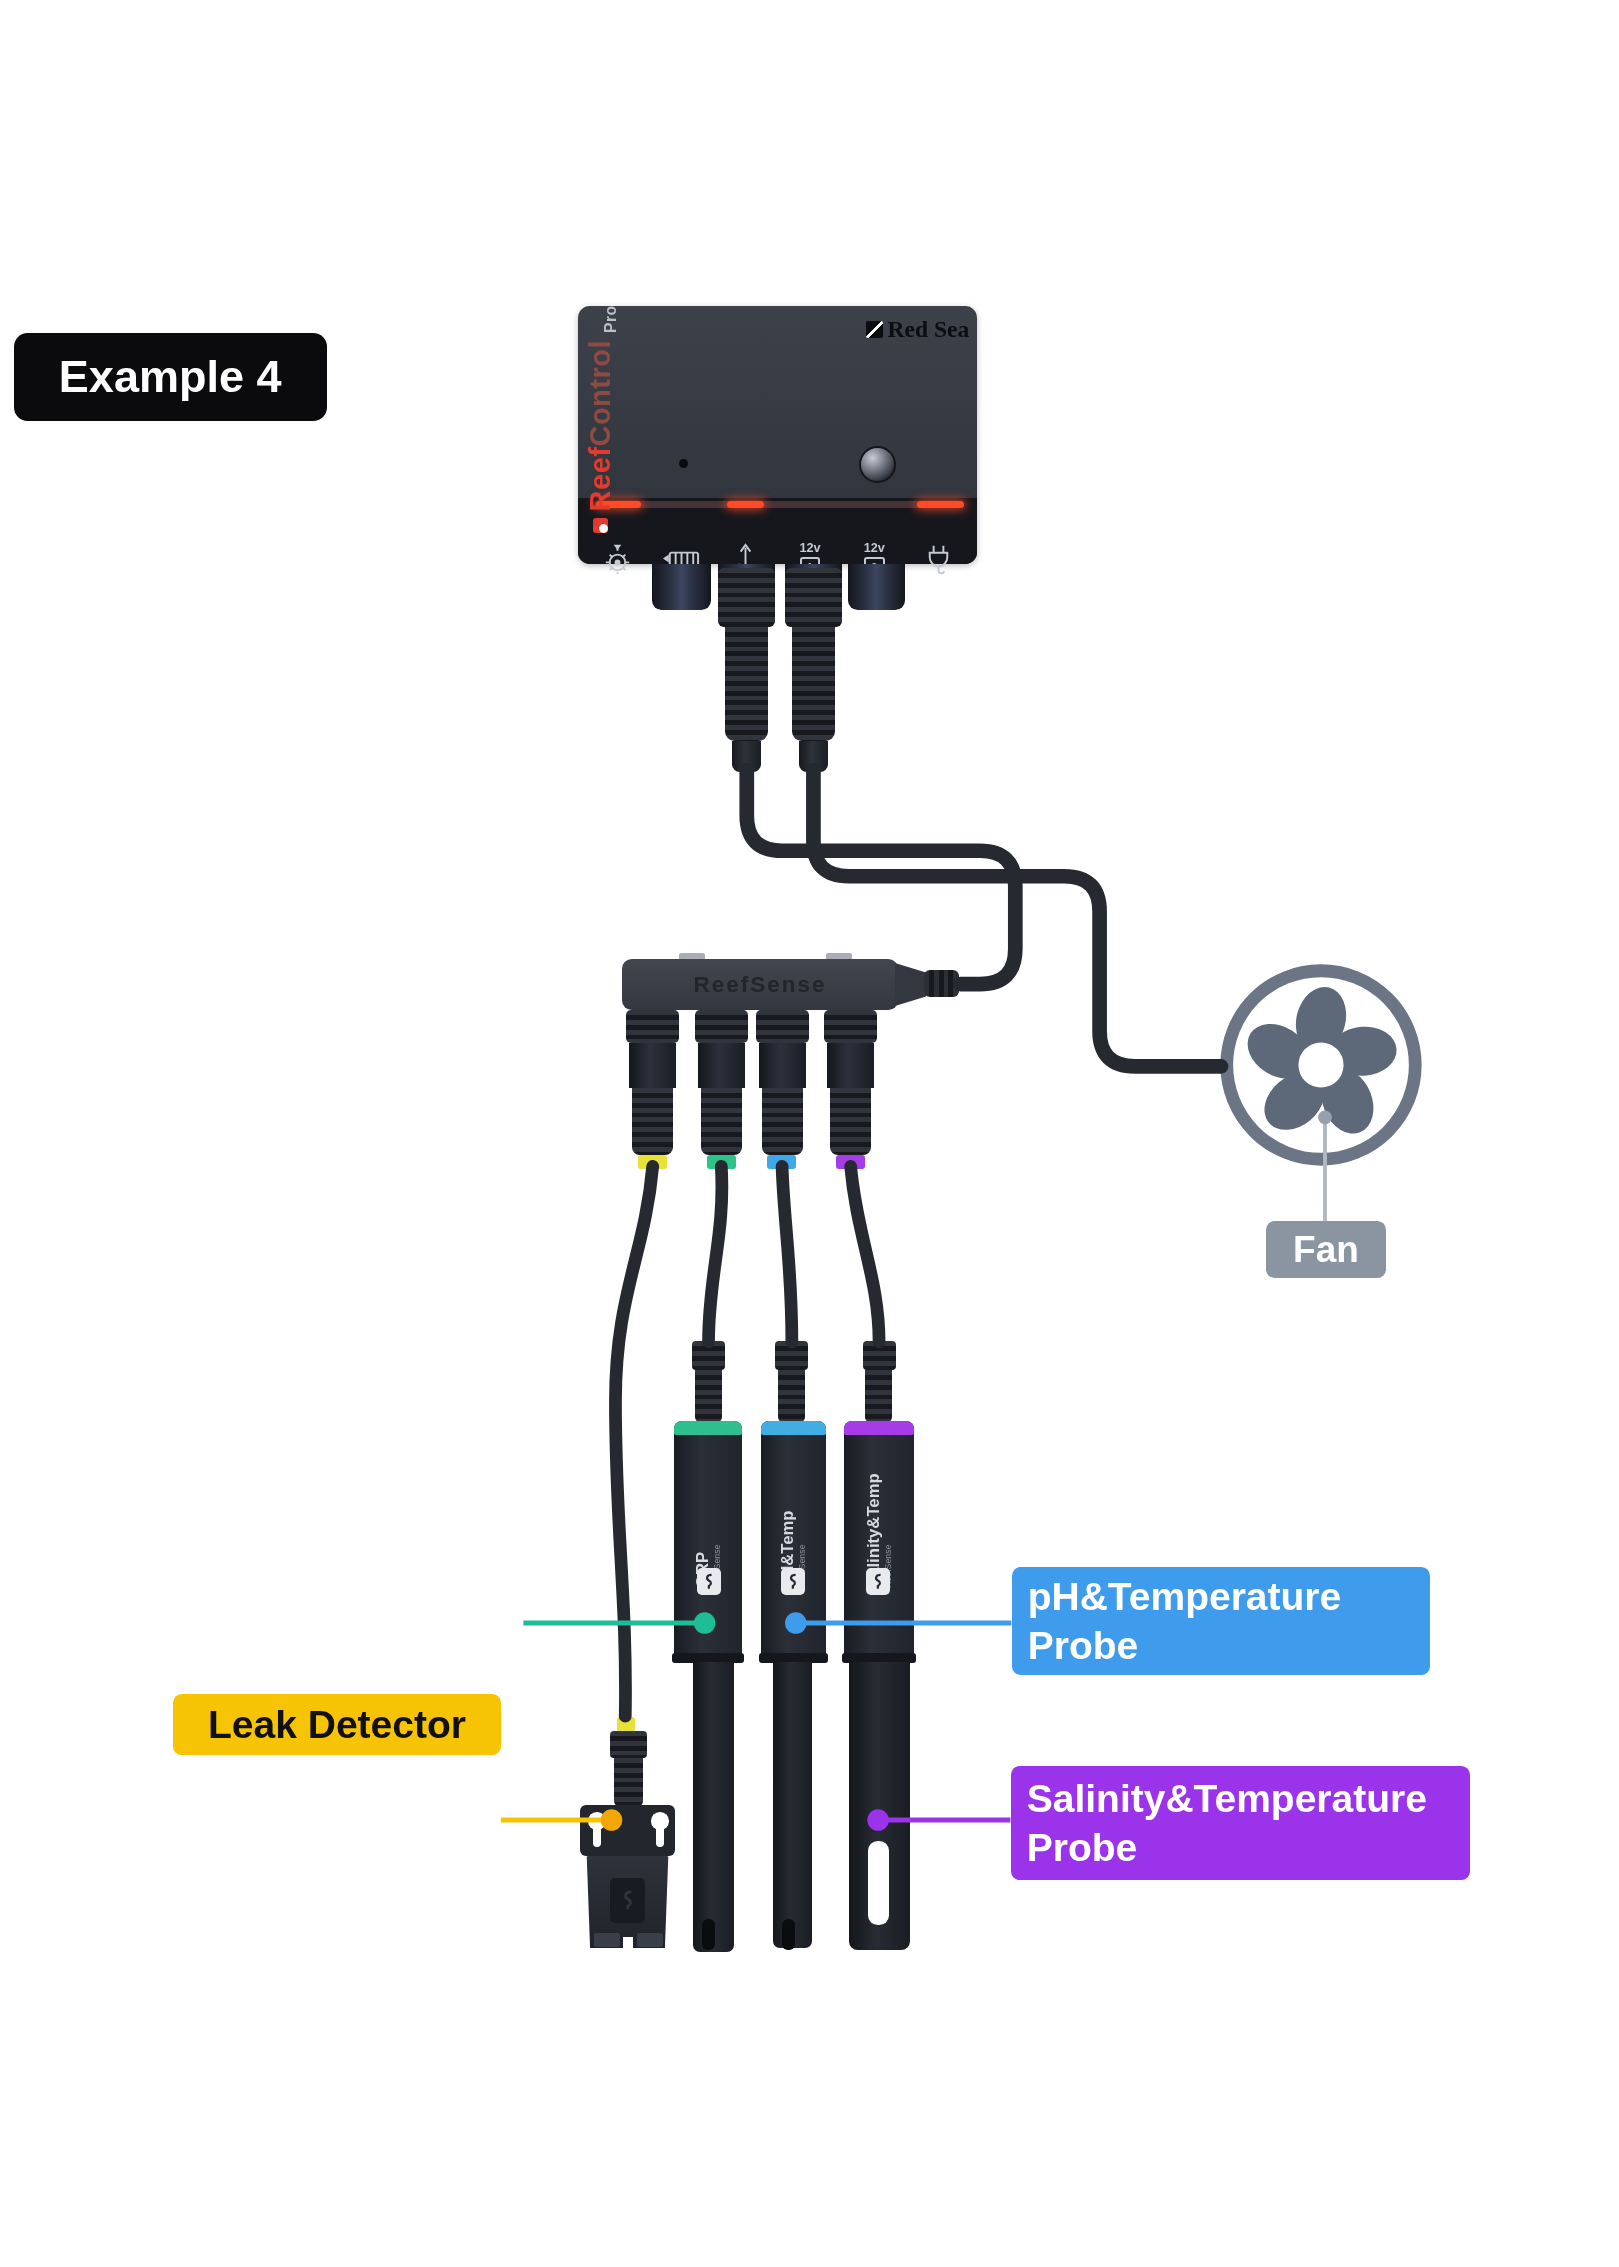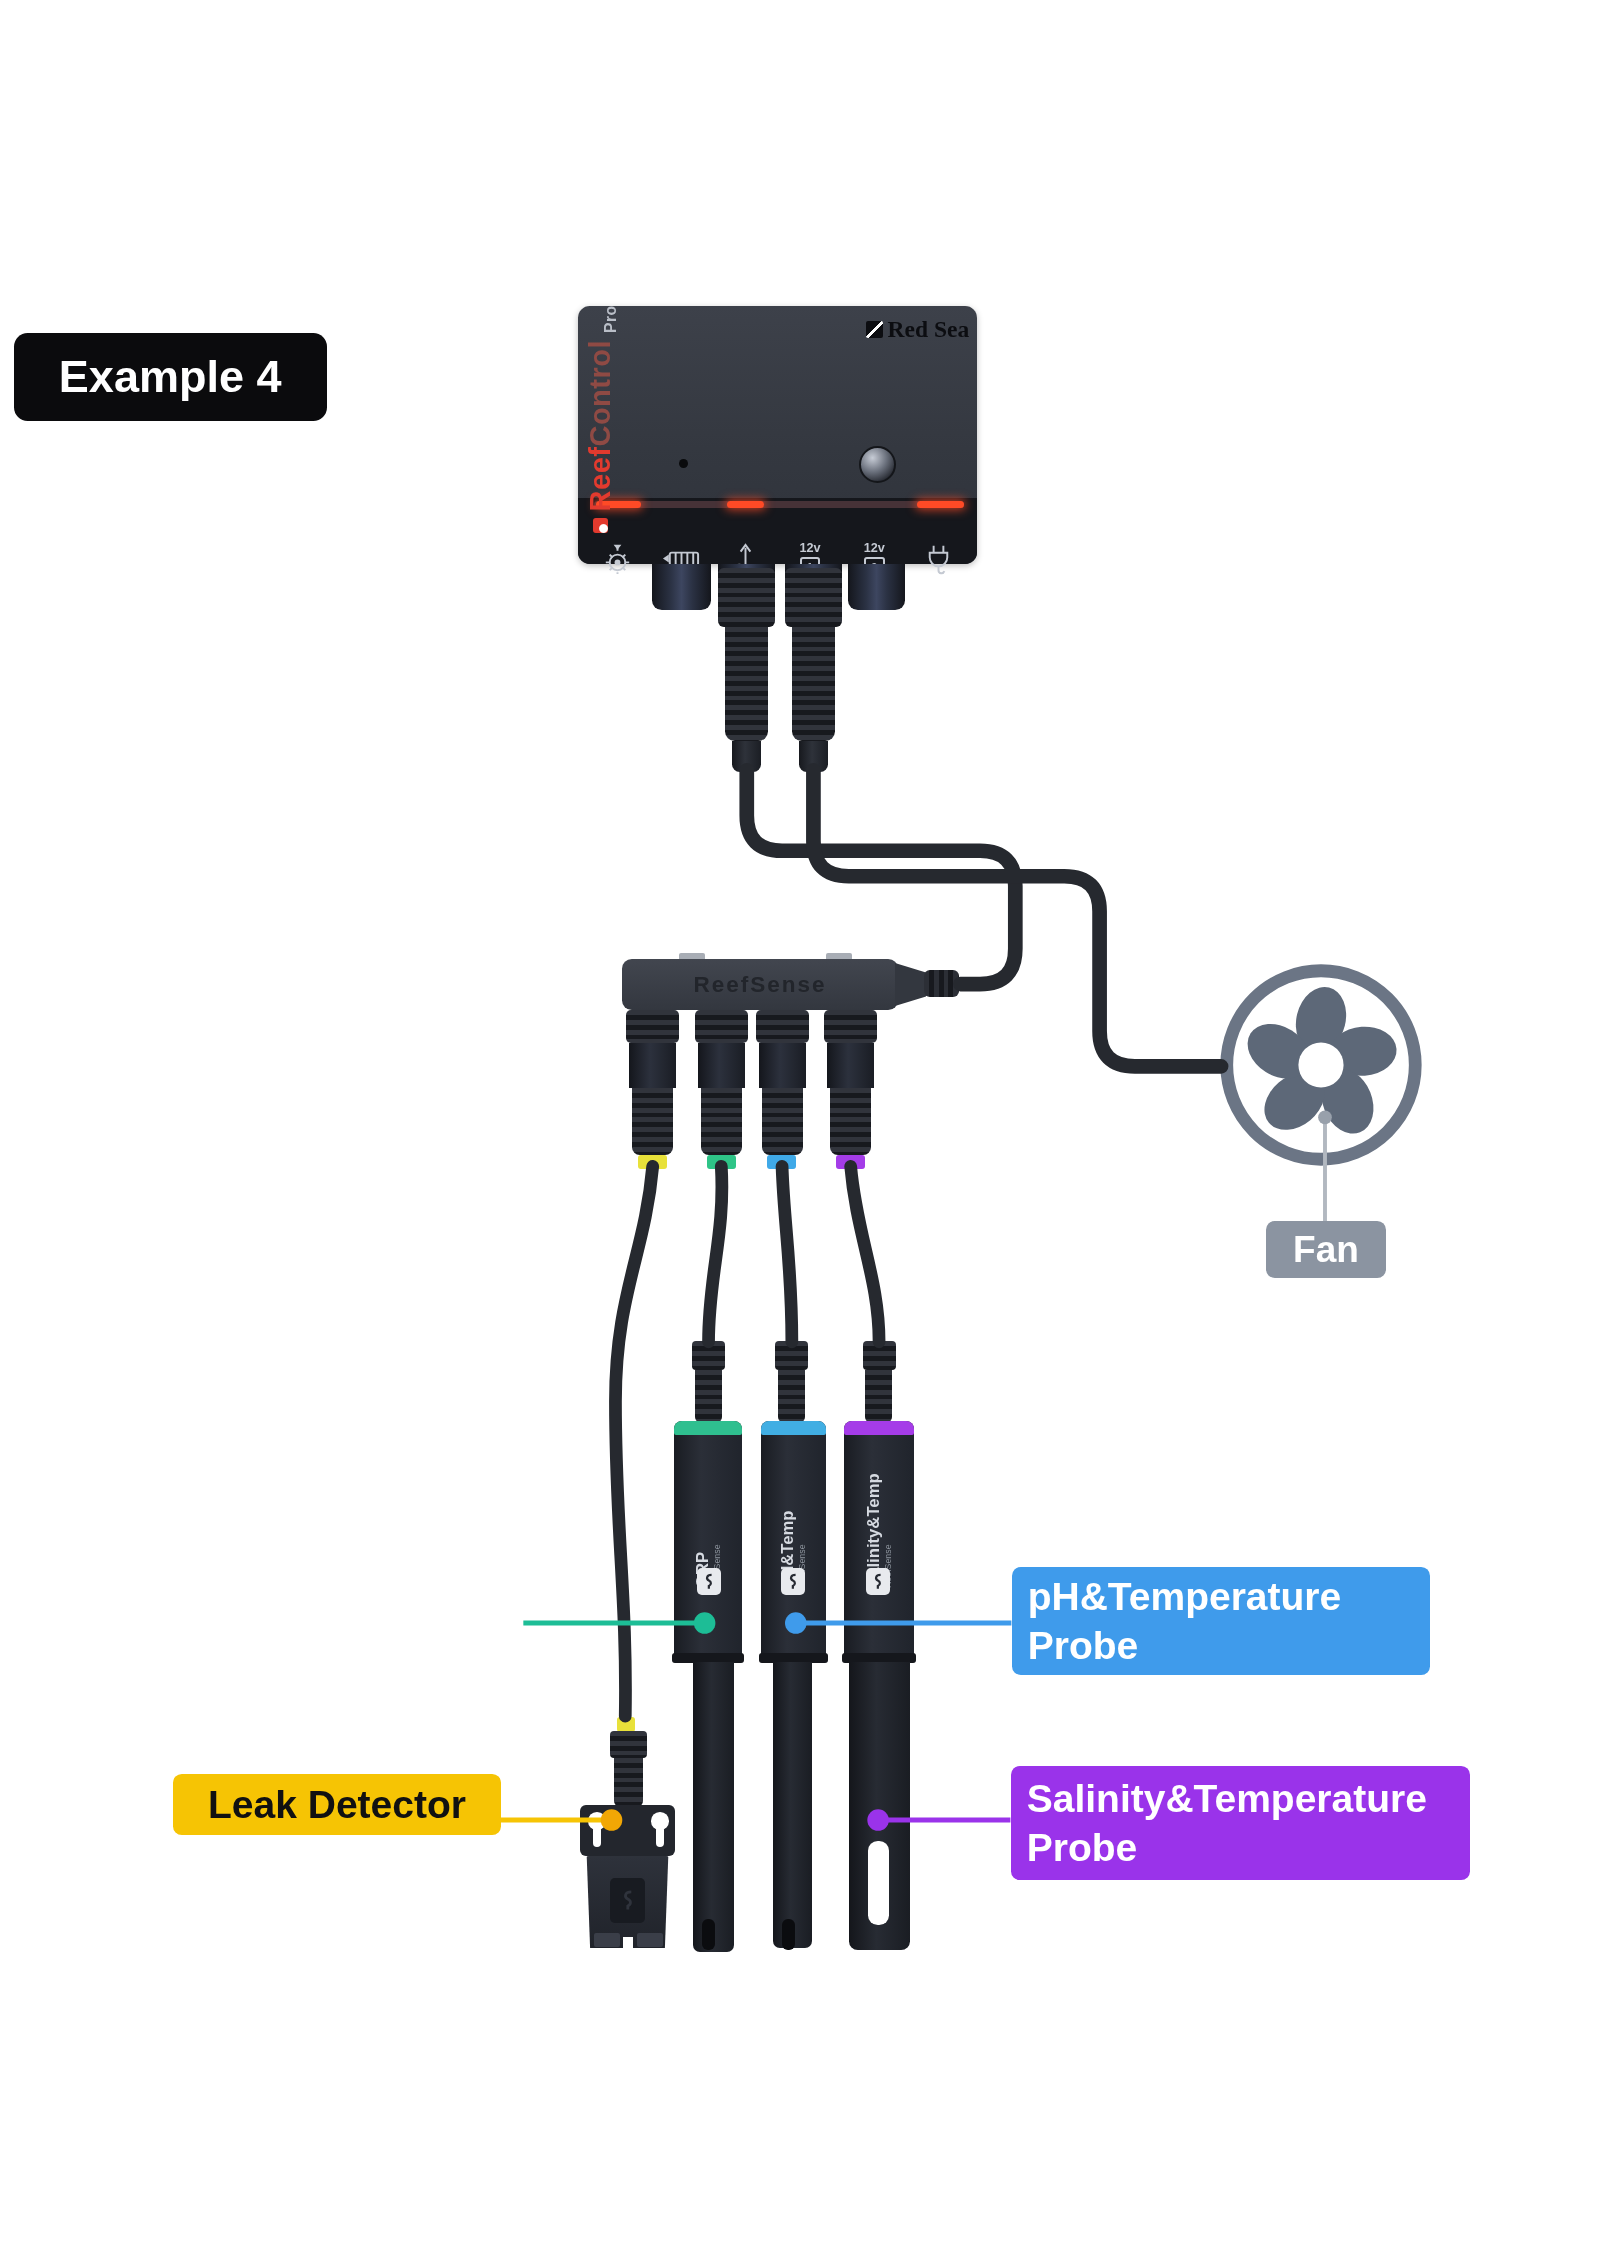--- a/index.html
+++ b/index.html
@@ -90,21 +90,21 @@
   .ld-logo{left:610px;top:1878px;width:35px;height:45px;background:#181b21;border-radius:4.9px;
            display:flex;align-items:center;justify-content:center;}
   .ld-foot{top:1933px;width:25.5px;height:13.7px;background:#3a3e48;border-radius:2px;}
   .ld-gap{left:623px;top:1937px;width:9.8px;height:13.7px;background:#ffffff;}
 
   
   .callout{color:#fff;font-weight:bold;display:flex;align-items:center;border-radius:8.8px;}
   .co-orp{left:253px;top:1594px;width:271px;height:59px;background:#1dbd96;font-size:39px;justify-content:center;}
   .co-ph{left:1012px;top:1567px;width:418px;height:108px;background:#3f9beb;font-size:39px;line-height:49px;padding-left:15.7px;box-sizing:border-box;}
   .co-sal{left:1011px;top:1766px;width:459px;height:114px;background:#9a33ea;font-size:39px;line-height:49px;padding-left:15.7px;box-sizing:border-box;}
-  .co-leak{left:173px;top:1774px;width:328px;height:61px;background:#f6c404;color:#111;font-size:39px;justify-content:center;}
+  .co-leak{left:173px;top:1694px;width:328px;height:61px;background:#f6c404;color:#111;font-size:39px;justify-content:center;}
   .co-fan{left:1266px;top:1221px;width:120px;height:57px;background:#8b94a1;font-size:37px;justify-content:center;}
 
   .svgo{left:0;top:0;pointer-events:none;}
 </style>
 </head>
 <body>
 
 <div class="canvas">
 
   <div class="abs badge">Example 4</div>

